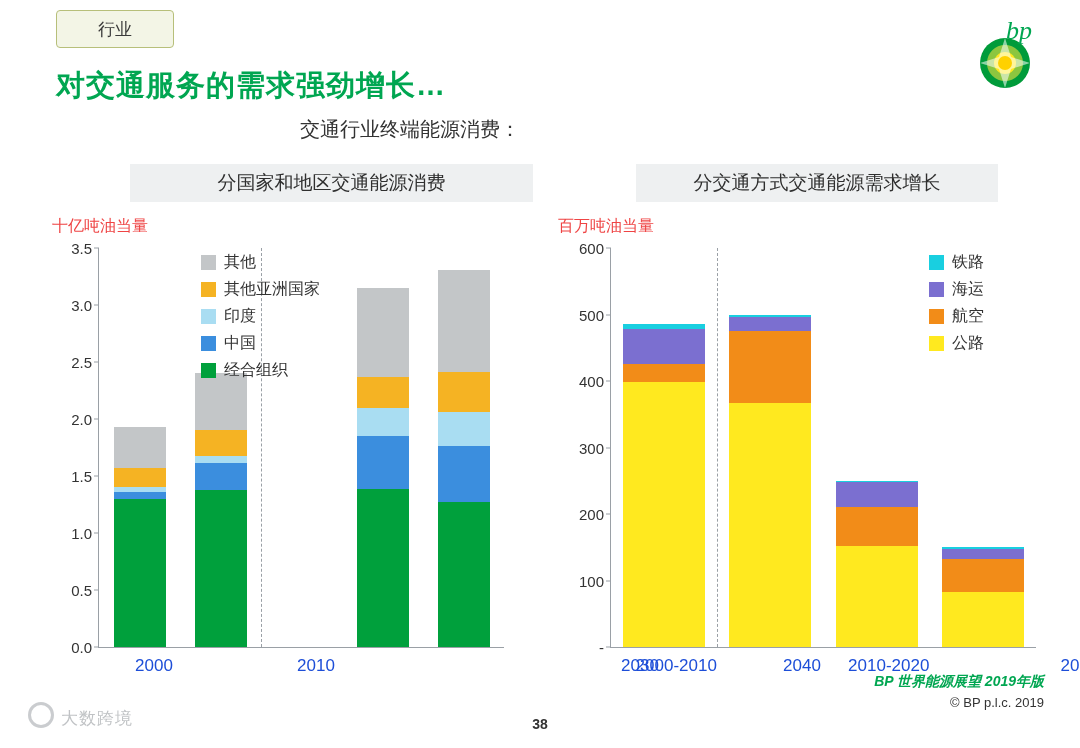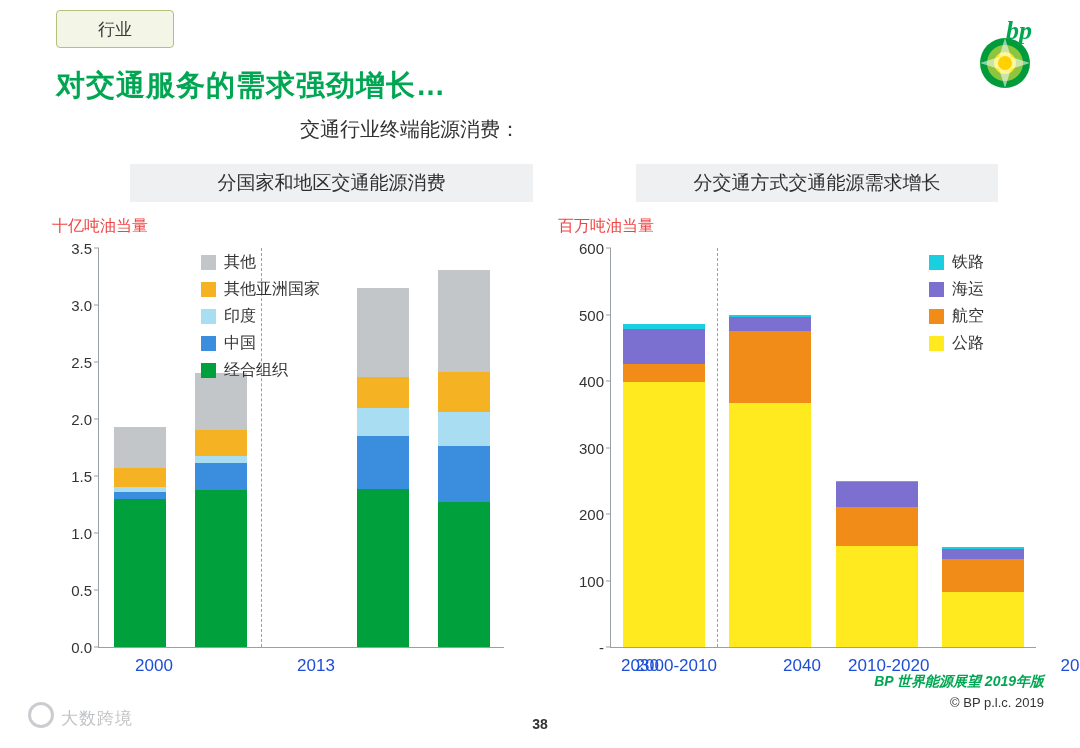--- a/index.html
+++ b/index.html
@@ -30,21 +30,21 @@
   }
   .subtitle{
     position:absolute;left:300px;top:116px;
     font-size:20px;color:#333;
   }
 
   
   .bp-logo{position:absolute;right:36px;top:10px;width:74px;height:84px;}
   .bp-text{
     position:absolute;left:36px;top:6px;
-    font-size:26px;color:#00a651;font-style:italic;font-weight:bold;
+    font-size:26px;color:#00a651;font-style:italic;font-weight:normal;
     font-family:"Liberation Serif",serif;
   }
 
   
   .panel-head{
     position:absolute;
     height:38px;
     background:#eef0f1;
     display:flex;align-items:center;justify-content:center;
     font-size:19px;color:#2f2f2f;
@@ -182,21 +182,21 @@
           <div class="seg" style="height: 19.38px; background: rgb(245, 179, 35);"></div>
           <div class="seg" style="height: 41.04px; background: rgb(195, 198, 200);"></div>
           <div class="xlabel" style="left: 0px; width: 81px;">2000</div>
         </div>
         <div class="bar" style="left: 95.5px; width: 52px;">
           <div class="seg" style="height: 157.32px; background: rgb(0, 160, 60);"></div>
           <div class="seg" style="height: 26.22px; background: rgb(59, 142, 222);"></div>
           <div class="seg" style="height: 7.98px; background: rgb(169, 221, 242);"></div>
           <div class="seg" style="height: 25.08px; background: rgb(245, 179, 35);"></div>
           <div class="seg" style="height: 57px; background: rgb(195, 198, 200);"></div>
-          <div class="xlabel" style="left: 81px; width: 81px;">2013</div>
+          <div class="xlabel" style="left: 81px; width: 81px;">2010</div>
         </div>
         <div class="divider" style="left: 162px;"></div>
         <div class="bar" style="left: 257.5px; width: 52px;">
           <div class="seg" style="height: 158.46px; background: rgb(0, 160, 60);"></div>
           <div class="seg" style="height: 52.44px; background: rgb(59, 142, 222);"></div>
           <div class="seg" style="height: 28.5px; background: rgb(169, 221, 242);"></div>
           <div class="seg" style="height: 30.78px; background: rgb(245, 179, 35);"></div>
           <div class="seg" style="height: 88.92px; background: rgb(195, 198, 200);"></div>
           <div class="xlabel" style="left: 243px; width: 81px;">2030</div>
         </div>

